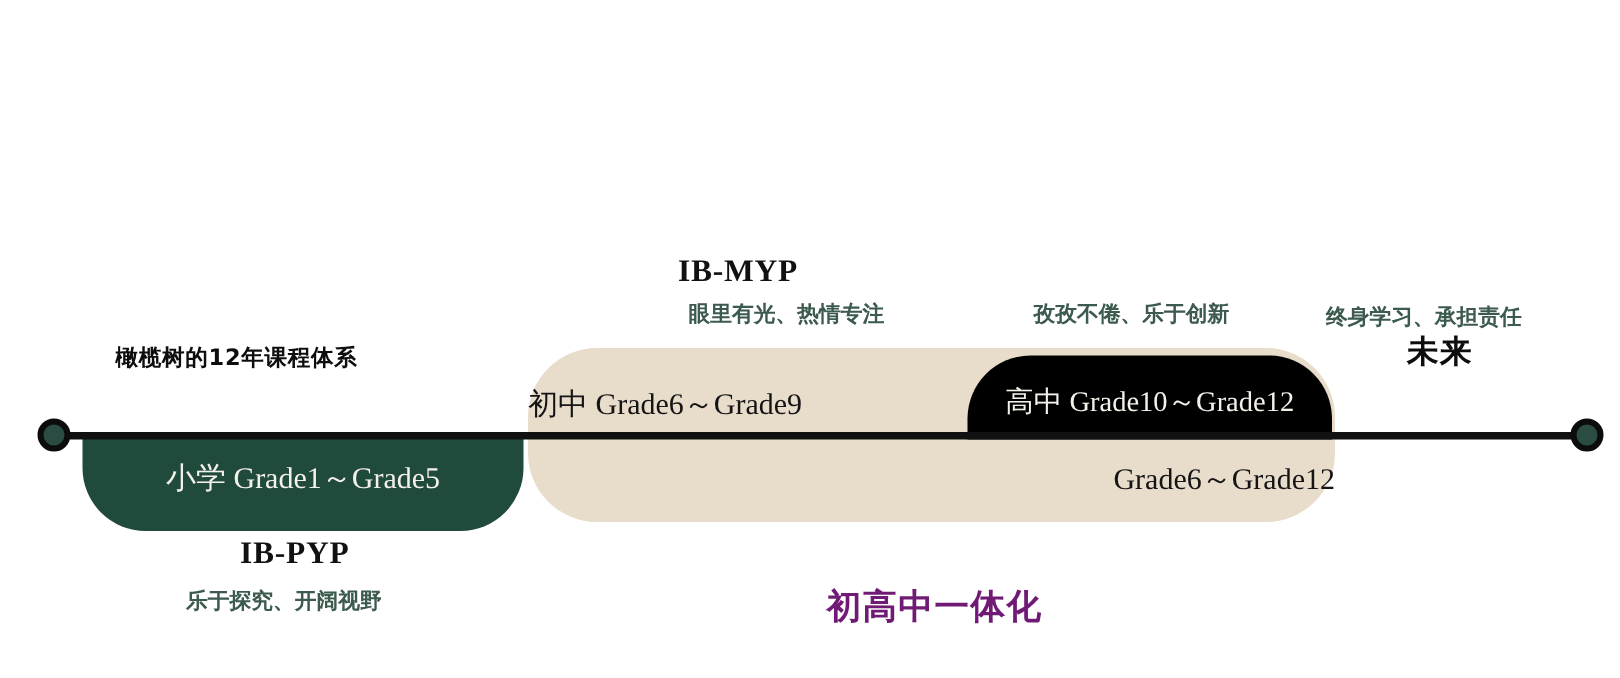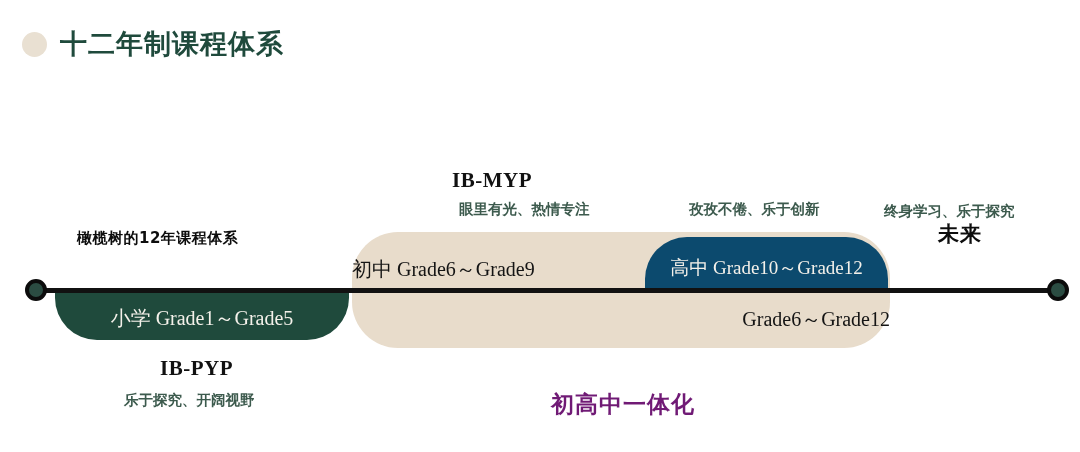--- a/index.html
+++ b/index.html
@@ -36,21 +36,21 @@
     top:279px;z-index:45;
   }
   .dot-left{left:25px;}
   .dot-right{left:1047px;}
 
   
   .shape{position:absolute;z-index:10;}
 
   
   .block-primary{
-    left:55px;top:288px;width:294px;height:52px;
+    left:55px;top:288px;width:294px;height:66px;
     background:#1f4a3c;
     border-radius:0 0 42px 42px;
     z-index:20;
   }
   .block-primary .shp-label{
     position:absolute;left:0;right:0;top:17px;
     text-align:center;color:#f4f1ea;
     font-size:20px;white-space:nowrap;
   }
 
@@ -68,21 +68,21 @@
   }
   .block-middle .shp-label-bottom{
     position:absolute;left:0;right:0;top:74px;
     text-align:right;color:#141414;
     font-size:20px;white-space:nowrap;
   }
 
   
   .block-secondary{
     left:645px;top:237px;width:243px;height:56px;
-    background:#0c4a6e;
+    background:#000000;
     border-radius:42px 42px 0 0;
     z-index:22;
   }
   .block-secondary .shp-label{
     position:absolute;left:0;right:0;top:18px;
     text-align:center;color:#f4f1ea;
     font-size:19px;white-space:nowrap;
   }
 
   
@@ -122,24 +122,20 @@
   .m-fut   {left:884px;top:202px;}
   .t-fut   {left:938px;top:220px;}
 
   .foot-mid{left:551px;top:389px;}
 </style>
 </head>
 <body>
 
 <div class="page">
 
-  <div class="header">
-    <div class="hdr-bullet"></div>
-    <div class="hdr-title">十二年制课程体系</div>
-  </div>
 
   <div class="shape block-primary">
     <div class="shp-label">小学 Grade1～Grade5</div>
   </div>
 
   <div class="shape block-middle">
     <div class="shp-label-top">初中 Grade6～Grade9</div>
     <div class="shp-label-bottom">Grade6～Grade12</div>
   </div>
 
@@ -153,18 +149,18 @@
 
   <div class="anno anno-heading-cn h-olive">橄榄树的12年课程体系</div>
   <div class="anno anno-prog t-pyp">IB-PYP</div>
   <div class="anno anno-motto m-pyp2">乐于探究、开阔视野</div>
 
   <div class="anno anno-prog t-myp">IB-MYP</div>
   <div class="anno anno-motto m-myp">眼里有光、热情专注</div>
 
   <div class="anno anno-motto m-dip">孜孜不倦、乐于创新</div>
 
-  <div class="anno anno-motto m-fut">终身学习、乐于探究</div>
+  <div class="anno anno-motto m-fut">终身学习、承担责任</div>
   <div class="anno anno-future t-fut">未来</div>
 
   <div class="anno anno-foot foot-mid">初高中一体化</div>
 
 </div>
 
 </body></html>

